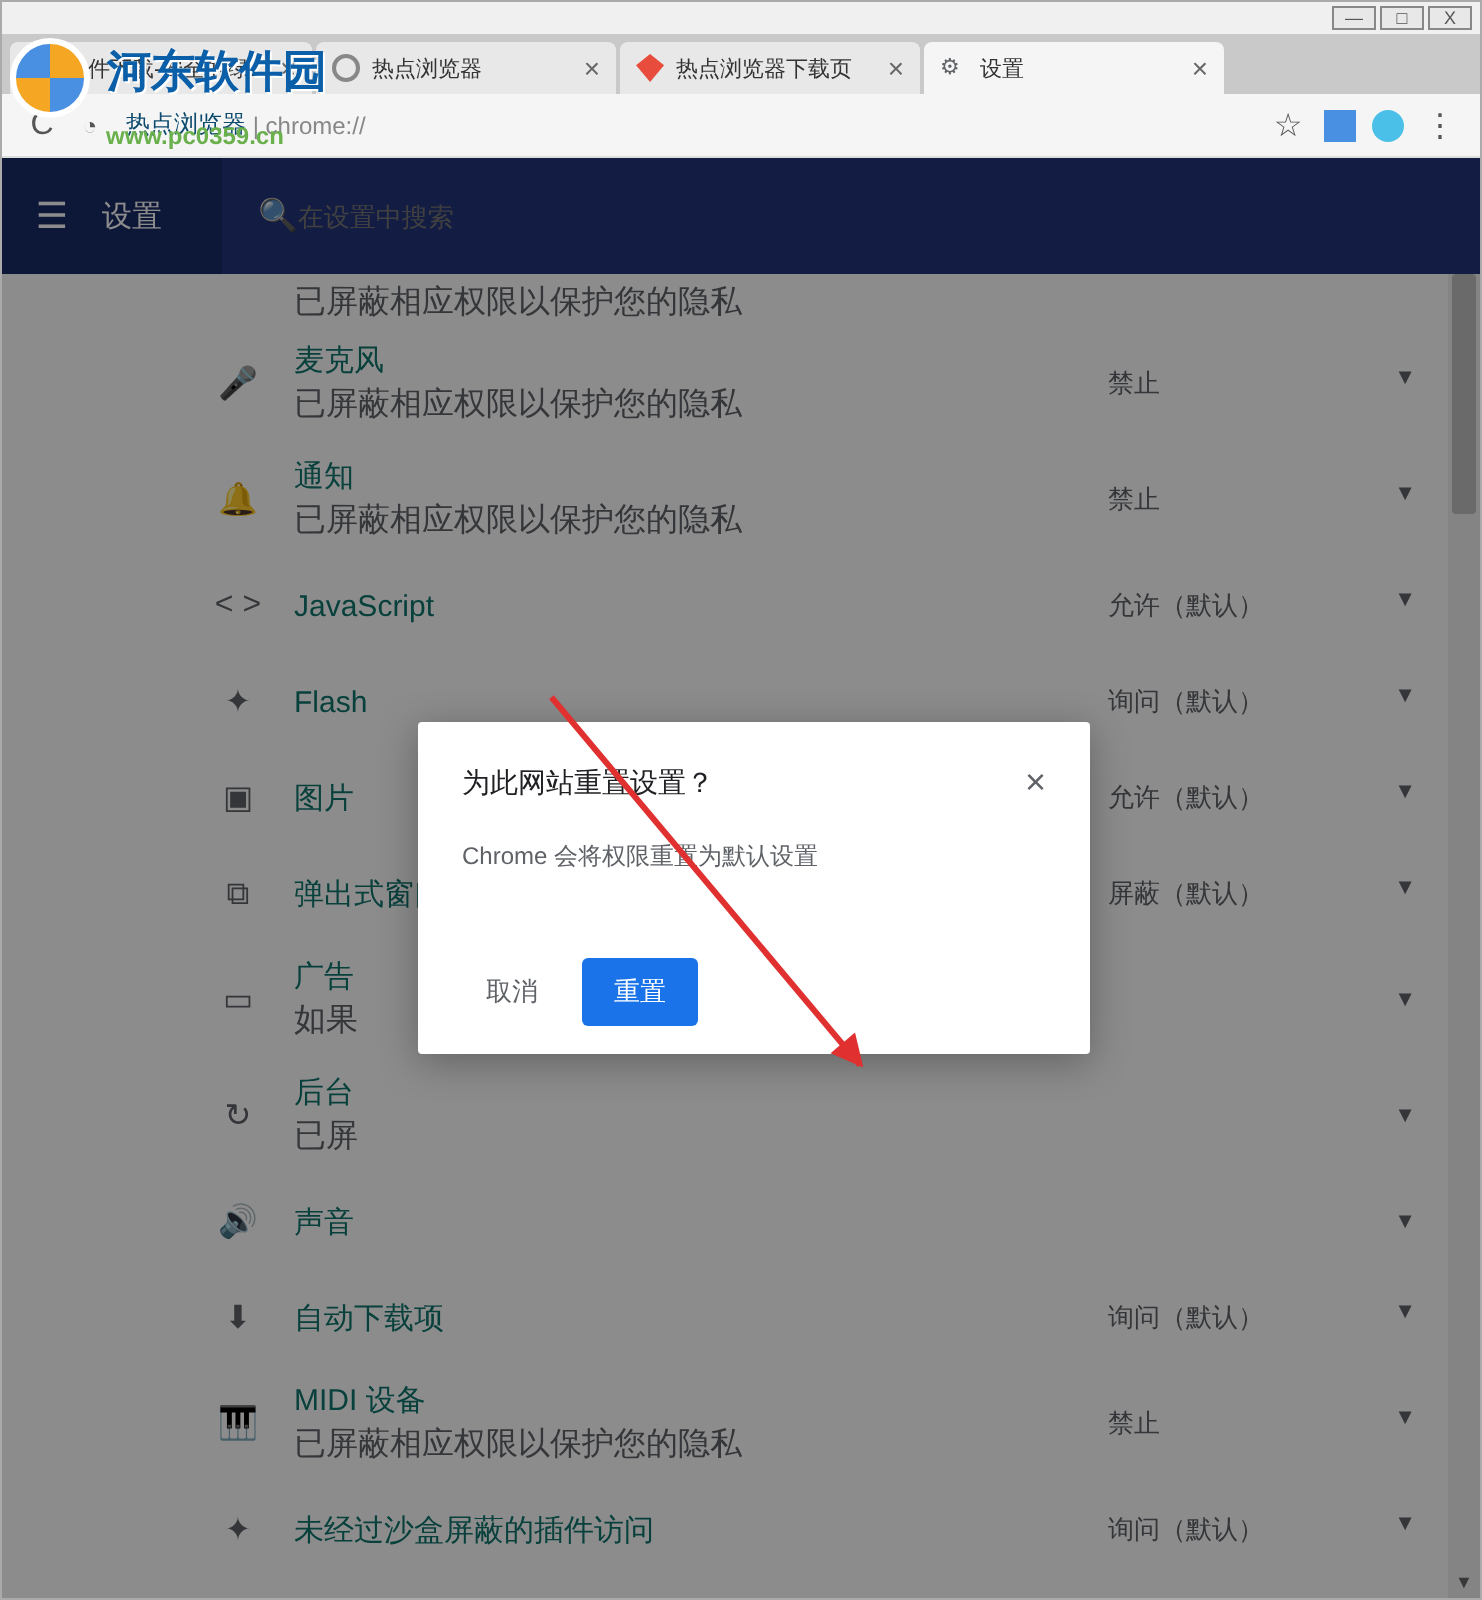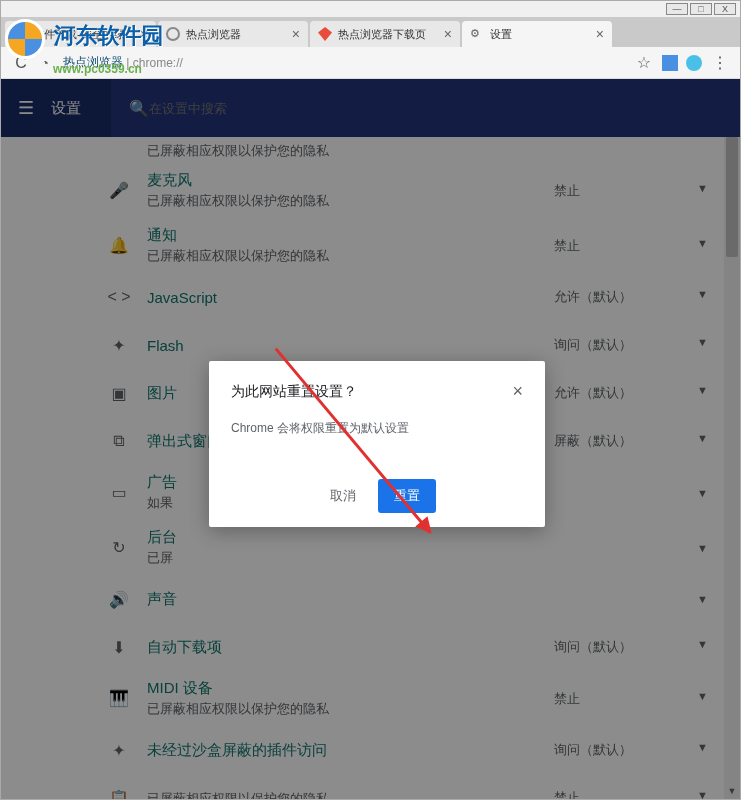--- a/index.html
+++ b/index.html
@@ -23,31 +23,31 @@
 .menu-btn{width:50px;display:flex;justify-content:center;font-size:18px}
 .hdr-title{font-size:15px;margin-right:30px}
 .search-box{flex:1;height:58px;background:#23347a;display:flex;align-items:center;padding:0 18px;color:#9aa5c8}
 .search-box input{background:transparent;border:none;color:#9aa5c8;font-size:13px;outline:none;width:200px}
 .content{position:absolute;top:136px;left:0;right:0;bottom:0;background:#fff;overflow:hidden}
 .scroll-area{position:absolute;left:98px;right:16px;top:0;bottom:0}
 .setting-row{display:flex;align-items:center;min-height:48px;padding:8px 0;border-bottom:0}
 .row-icon{width:40px;display:flex;justify-content:center;color:#5f6368;font-size:16px}
 .row-text{flex:1;padding-left:8px}
 .row-title{font-size:15px;color:#0f766e}
-.row-sub{font-size:13px;color:#5f6368;margin-top:2px}
+.row-sub{font-size:16px;color:#5f6368;margin-top:2px}
 .row-control{width:170px;display:flex;align-items:flex-start;justify-content:space-between;color:#5f6368;font-size:13px;padding-right:16px}
 .row-arrow{color:#5f6368;font-size:11px}
 .overlay{position:absolute;top:136px;left:0;right:0;bottom:0;background:rgba(0,0,0,0.45)}
 .header-overlay{position:absolute;top:78px;left:0;right:0;height:58px;background:rgba(0,0,0,0.45)}
 .dialog{position:absolute;left:208px;top:360px;width:336px;background:#fff;border-radius:2px;box-shadow:0 4px 20px rgba(0,0,0,0.3);padding:20px 22px 14px}
 .dlg-head{display:flex;justify-content:space-between;align-items:center}
 .dlg-title{font-size:14px;color:#202124}
 .dlg-close{font-size:18px;color:#5f6368;cursor:pointer}
 .dlg-body{font-size:12px;color:#5f6368;margin-top:18px}
-.dlg-actions{display:flex;justify-content:center;gap:10px;margin-top:42px}
+.dlg-actions{display:flex;justify-content:flex-start;gap:10px;margin-top:42px}
 .btn-cancel{background:transparent;border:none;color:#5f6368;font-size:13px;padding:8px 12px;cursor:pointer}
 .btn-confirm{background:#1a73e8;border:none;color:#fff;font-size:13px;padding:8px 16px;border-radius:3px;cursor:pointer}
 .watermark{position:absolute;top:18px;left:4px;z-index:50;pointer-events:none}
 .wm-text{font-size:22px;font-weight:bold;color:#0a5fa8;text-shadow:1px 1px 0 #fff}
 .wm-url{font-size:12px;color:#6ab04c;font-weight:bold}
 .wm-logo{width:40px;height:40px;border-radius:50%;background:conic-gradient(#f5a623 0 90deg,#4a90e2 90deg 180deg,#f5a623 180deg 270deg,#4a90e2 270deg 360deg);display:inline-block;vertical-align:middle;margin-right:4px;border:3px solid #fff}
 .scrollbar{position:absolute;right:0;top:136px;bottom:0;width:16px;background:#f1f1f1}
 .scrollbar-thumb{position:absolute;left:2px;right:2px;top:0;height:120px;background:#c1c1c1;border-radius:2px}
 .scrollbar-arrow{position:absolute;left:0;right:0;height:16px;display:flex;align-items:center;justify-content:center;font-size:9px;color:#666}
 .arrow-line{position:absolute;width:240px;height:3px;background:#e03030;transform-origin:right center;right:310px;top:530px;transform:rotate(50deg);z-index:20}

